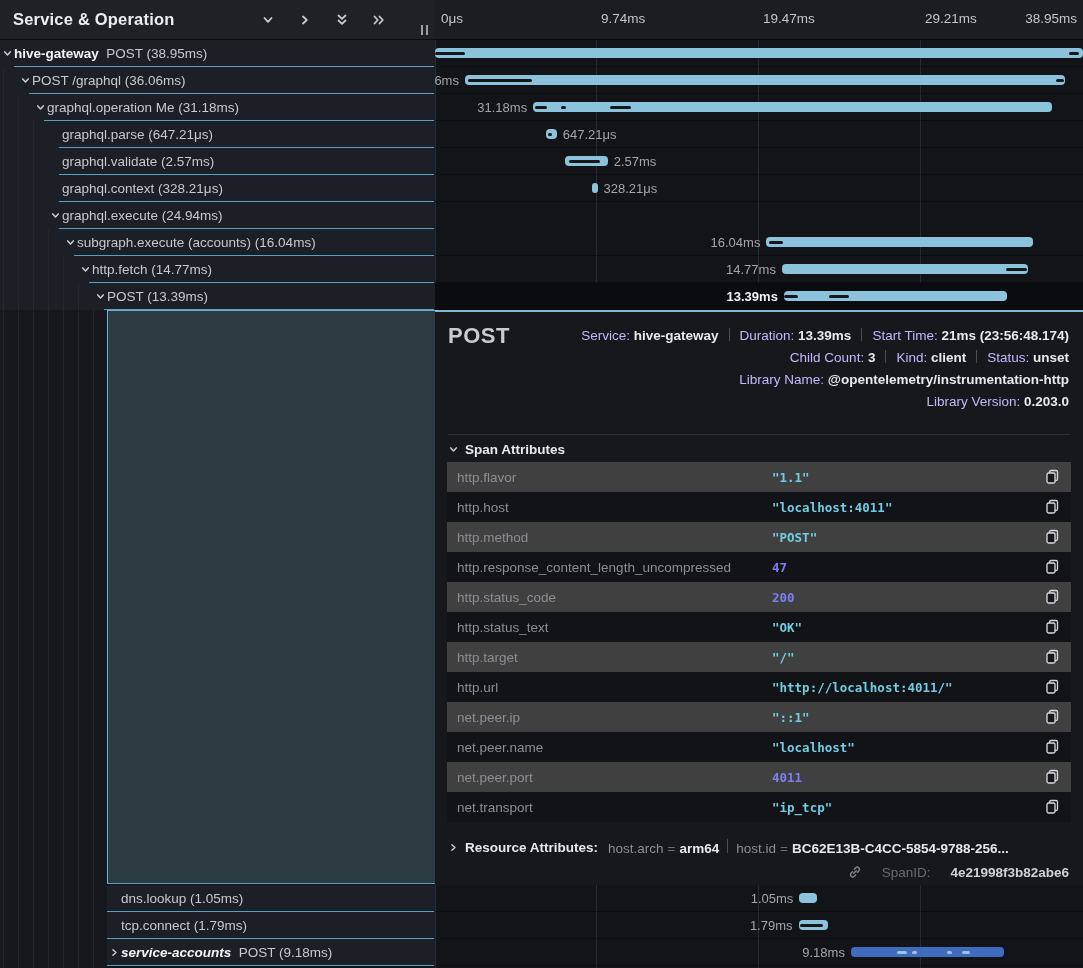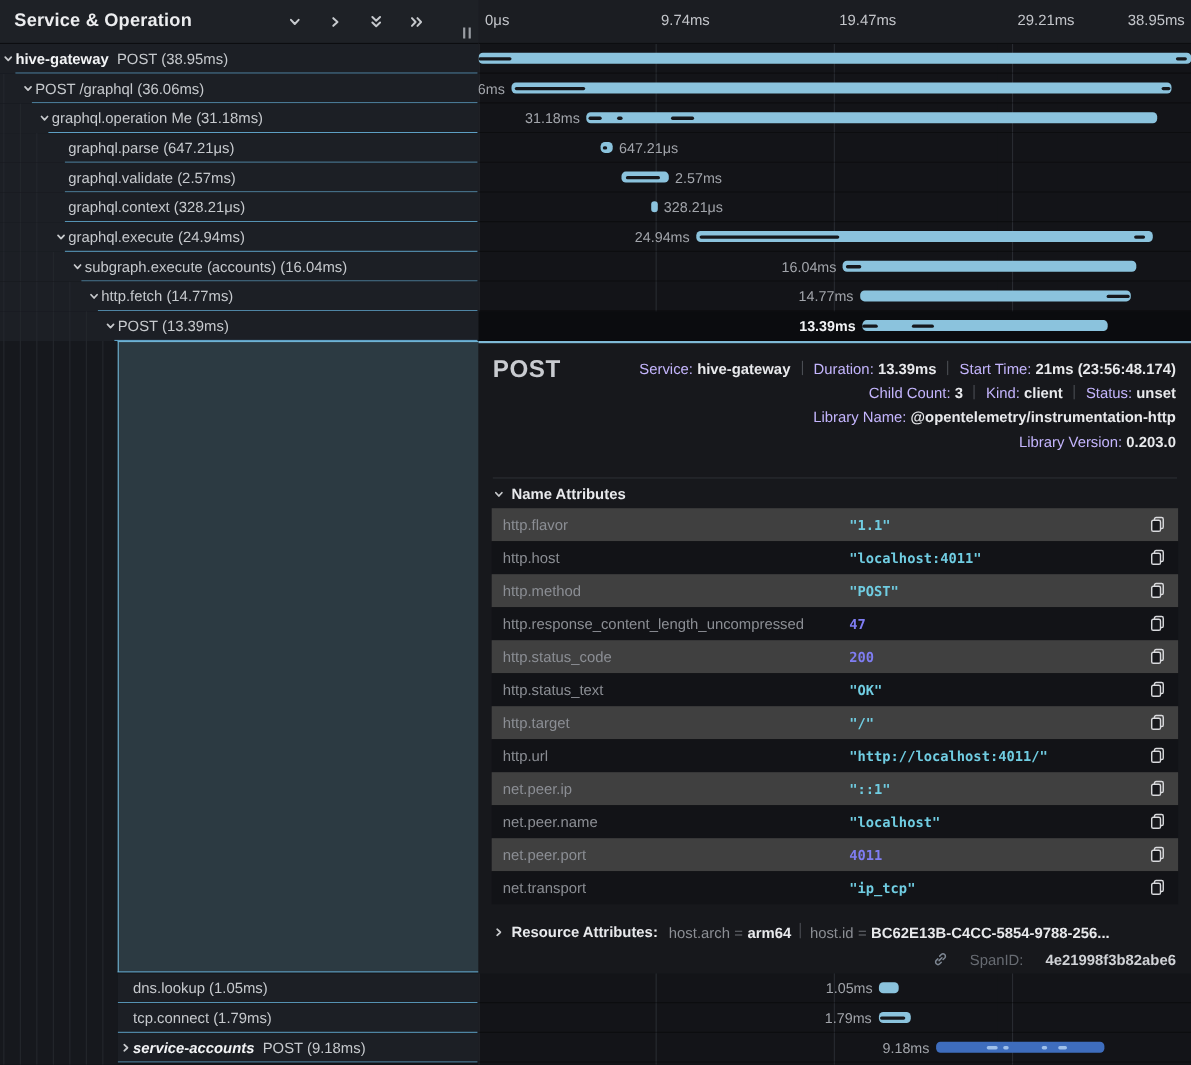--- a/index.html
+++ b/index.html
@@ -257,27 +257,20 @@
           <span class="guide"></span>
           <span class="guide"></span>
           <span class="caret">
             <svg width="11" height="11" viewBox="0 0 14 14" fill="none" stroke-width="2" stroke-linecap="round" stroke-linejoin="round">
               <polyline points="3.5,5 7,8.8 10.5,5"></polyline>
             </svg>
           </span>
           <span class="soper">graphql.execute (24.94ms)</span>
           <div class="underline" style="left: 59px;"></div>
         </div>
-        <div class="cell-right">
-          <div class="bar" style="left: 30.552%; width: 64.0308%;">
-            <div class="bar-mark" style="left: 0.801925%; width: 30.4731%;"></div>
-            <div class="bar-mark" style="left: 96.0305%; width: 2.20529%;"></div>
-          </div>
-          <span class="bar-label" style="right: calc(69.448% + 6px);">24.94ms</span>
-        </div>
       </div>
       <div class="srow">
         <div class="cell-left">
           <span class="guide"></span>
           <span class="guide"></span>
           <span class="guide"></span>
           <span class="guide"></span>
           <span class="caret">
             <svg width="11" height="11" viewBox="0 0 14 14" fill="none" stroke-width="2" stroke-linecap="round" stroke-linejoin="round">
               <polyline points="3.5,5 7,8.8 10.5,5"></polyline>
@@ -359,21 +352,21 @@
         <div><span class="k">Service: </span><span class="v">hive-gateway</span><span class="sep"></span><span class="k">Duration: </span><span class="v">13.39ms</span><span class="sep"></span><span class="k">Start Time: </span><span class="v">21ms (23:56:48.174)</span></div>
         <div><span class="k">Child Count: </span><span class="v">3</span><span class="sep"></span><span class="k">Kind: </span><span class="v">client</span><span class="sep"></span><span class="k">Status: </span><span class="v">unset</span></div>
         <div><span class="k">Library Name: </span><span class="v">@opentelemetry/instrumentation-http</span></div>
         <div><span class="k">Library Version: </span><span class="v">0.203.0</span></div>
       </div>
     <div id="attr-divider"></div>
     <div id="attrs-header">
       <svg width="11" height="11" viewBox="0 0 14 14" fill="none" stroke-width="2" stroke-linecap="round" stroke-linejoin="round">
           <polyline points="3.5,5 7,8.8 10.5,5"></polyline>
         </svg>
-      <span class="t">Name Attributes</span>
+      <span class="t">Span Attributes</span>
     </div>
     <div id="attr-table">
         <div class="attr-row odd">
           <span class="attr-key">http.flavor</span>
           <span class="attr-val string">"1.1"</span>
           <span class="copy-btn"><svg width="15" height="16" viewBox="0 0 15 16" fill="none" stroke="#d9dadd" stroke-width="1.3">
               <rect x="4.5" y="1.5" width="8" height="10" rx="1.5"></rect>
               <rect x="2" y="4" width="8" height="10" rx="1.5" fill="#17181c"></rect>
             </svg></span>
         </div>

